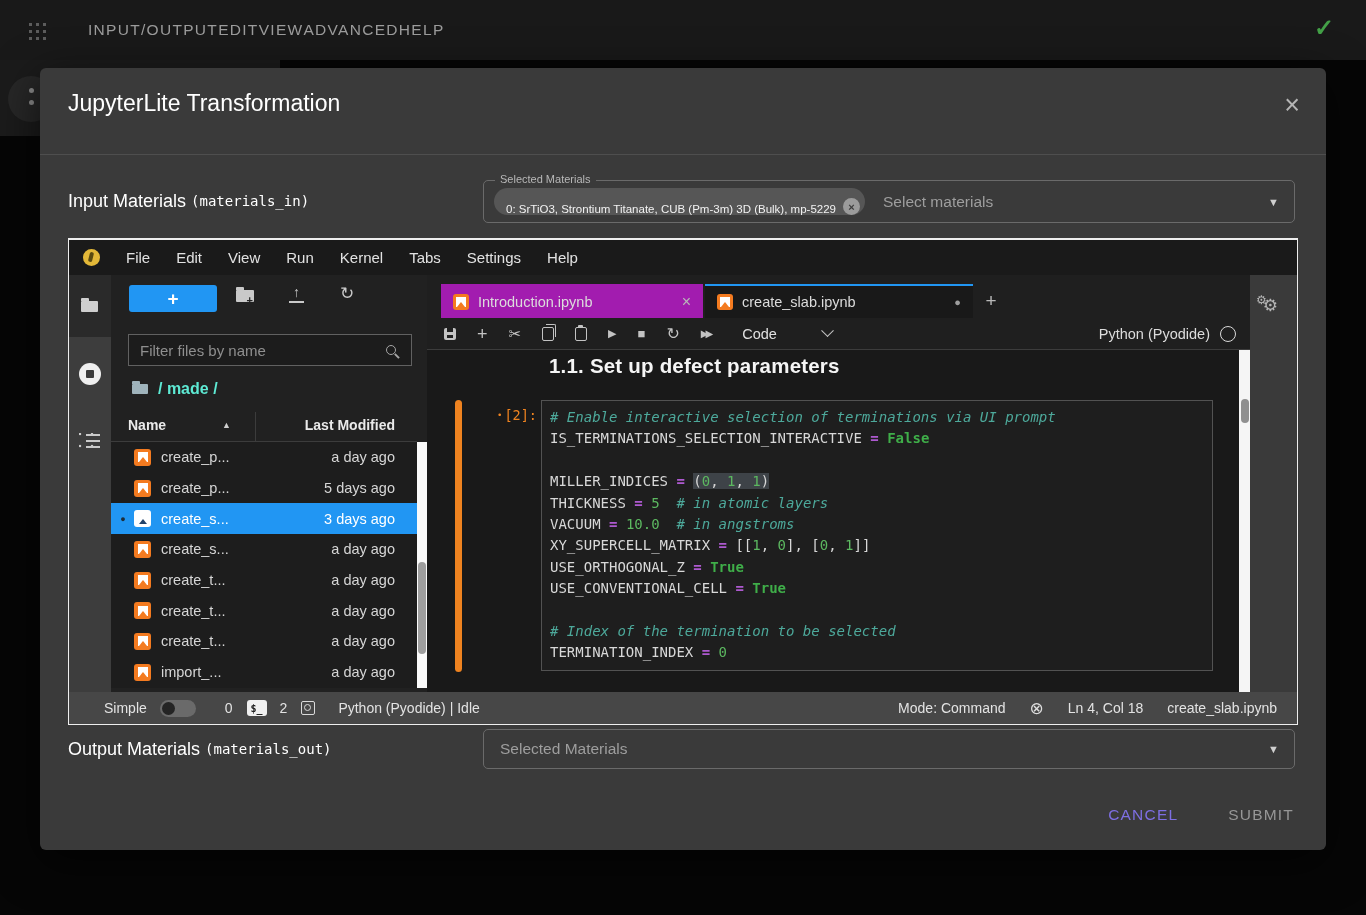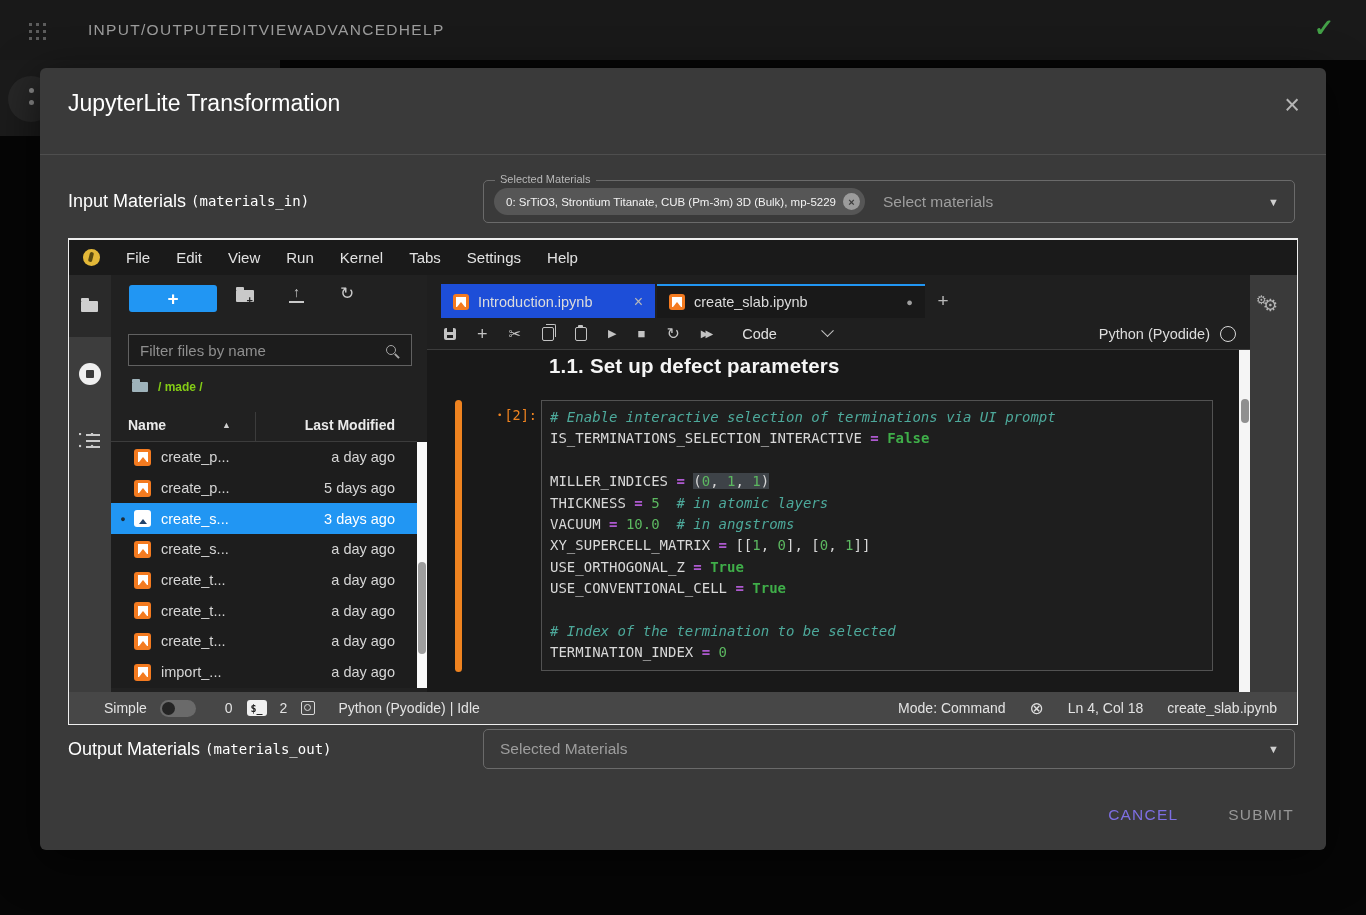--- a/index.html
+++ b/index.html
@@ -23,21 +23,21 @@
   .modal-close::before{content:"×"}
   .modal-hdiv{position:absolute;left:0;top:86px;width:100%;height:1px;background:#4e4e4e}
   .io-label{position:absolute;left:28px;display:flex;align-items:center;color:#fff;font-size:18px;white-space:pre}
   .io-label .mono{font-family:"DejaVu Sans Mono",monospace;font-size:14px}
   .input-label{top:112px;height:42px}
   .output-label{top:661px;height:40px}
   .fake-fieldset{position:absolute;left:443px;border:1px solid #6a6a6a;border-radius:5px;box-sizing:border-box;display:flex;align-items:center}
   .fs-input{top:112px;width:812px;height:43px;padding:0 10px}
   .fs-output{top:661px;width:812px;height:40px;padding:0 16px}
   .fieldset-legend{position:absolute;top:-8px;left:11px;background:#3a3a3a;padding:0 5px;font-size:11px;color:#b8b8b8}
-  .chip{display:flex;align-items:center;background:#565656;border-radius:14px;height:27px;padding:0 5px 0 12px;color:#f2f2f2;font-size:11.5px;white-space:nowrap}
+  .chip{display:flex;align-items:flex-end;background:#565656;border-radius:14px;height:27px;padding:0 5px 0 12px;color:#f2f2f2;font-size:11.5px;white-space:nowrap}
   .chip-x{width:17px;height:17px;border-radius:50%;background:#9b9b9b;color:#3c3c3c;font-size:11px;display:flex;align-items:center;justify-content:center;margin-left:7px;font-weight:bold}
   .chip-x::before{content:"×"}
   .select-placeholder{color:#9e9e9e;font-size:15.5px;margin-left:18px}
   .output-placeholder{color:#9e9e9e;font-size:15.5px}
   .dd-arrow{position:absolute;right:15px;top:50%;transform:translateY(-50%);color:#cfcfcf;font-size:11px}
   .dd-arrow::before{content:"▼"}
   
   .modal-footer{position:absolute;right:32px;bottom:26px;display:flex;gap:50px}
   .btn-text{font-size:15.5px;letter-spacing:1.2px;font-weight:500}
   .btn-cancel{color:#7e6fe3}
@@ -71,21 +71,21 @@
   .ic-newfolder .folder-ic{width:18px;height:12px;background:#c9c9c9}
   .ic-newfolder .plus{position:absolute;right:1px;bottom:0px;color:#212121;font-size:11px;font-weight:bold;line-height:1}
   .ic-upload{left:178px;top:10px;width:15px;text-align:center;border-bottom:2.4px solid #c9c9c9;padding-bottom:1px;font-size:14px;font-weight:bold;line-height:1.05}
   .ic-upload::before{content:"↑"}
   .ic-refresh{left:229px;top:8px;font-size:17px}
   .ic-refresh::before{content:"↻"}
   .fp-filter{position:absolute;left:17px;top:59px;width:284px;height:32px;background:#1c1c1c;border:1px solid #616161;display:flex;align-items:center;padding:0 11px;box-sizing:border-box}
   .fp-filter-text{color:#8f8f8f;font-size:15px;flex:1}
   .mag{width:8px;height:8px;border:1.7px solid #a5a5a5;border-radius:50%;position:relative;margin-right:4px}
   .mag::after{content:"";position:absolute;width:6px;height:1.8px;background:#a5a5a5;transform:rotate(45deg);right:-5px;bottom:-3px}
-  .fp-crumb{position:absolute;left:21px;top:105px;display:flex;align-items:center;gap:10px;color:#84cc16;font-size:12px;font-weight:600}
+  .fp-crumb{position:absolute;left:21px;top:105px;display:flex;align-items:center;gap:10px;color:#5eead4;font-size:16px;font-weight:600}
   .fp-crumb .folder-ic{background:#9fb3bb;width:16px;height:10px}
   .fp-header{position:absolute;left:0;top:137px;width:306px;height:30px;border-bottom:1px solid #3c3c3c;box-sizing:border-box}
   .fp-col-name{position:absolute;left:17px;top:5px;font-size:14px;font-weight:bold;color:#eaeaea}
   .fp-sort{position:absolute;left:111px;top:8px;font-size:9px;color:#cfcfcf}
   .fp-sort::before{content:"▲"}
   .fp-col-div{position:absolute;left:144px;top:0;width:1px;height:30px;background:#3c3c3c}
   .fp-col-mod{position:absolute;right:22px;top:5px;font-size:14px;font-weight:bold;color:#eaeaea}
   .fp-rows{position:absolute;left:0;top:167px;width:306px;background:#1d1d1d}
   .fp-row{height:30.7px;display:flex;align-items:center;position:relative}
   .fp-row.selected{background:#2196f3}
@@ -98,21 +98,21 @@
   .nbi-inner{position:absolute;left:3.5px;top:3.5px;width:10px;height:10px;background:#fff}
   .nbi-inner::after{content:"";position:absolute;bottom:0;left:1px;border-left:4px solid transparent;border-right:4px solid transparent;border-bottom:5px solid #f47b20}
   .fp-row.selected .nbi{background:#fff}
   .fp-row.selected .nbi-inner::after{border-bottom-color:#23436b}
   .fp-scroll{position:absolute;left:306px;top:167px;width:10px;height:246px;background:#fafafa}
   .fp-thumb{position:absolute;left:1px;right:1px;top:120px;height:92px;background:#9e9e9e;border-radius:4px}
   
   .dock{flex:1;display:flex;flex-direction:column;background:#1f1f1f;min-width:0;position:relative}
   .tabbar{height:43px;display:flex;align-items:flex-end;padding-left:14px;flex:none}
   .tablist{display:flex;align-items:flex-end}
-  .tab{height:34px;width:214px;display:flex;align-items:center;padding:0 12px;background:#1d4ed8;margin-right:2px;font-size:14.5px;color:#dcdcdc;gap:9px;border-top:2.5px solid transparent;box-sizing:border-box}
+  .tab{height:34px;width:262px;display:flex;align-items:center;padding:0 12px;background:#a21caf;margin-right:2px;font-size:14.5px;color:#dcdcdc;gap:9px;border-top:2.5px solid transparent;box-sizing:border-box}
   .tab.active{background:#191919;border-top-color:#2196f3;width:268px}
   .tab .nbi{width:16px;height:16px}
   .tab .nbi .nbi-inner{left:3px;top:3px}
   .tab-label{white-space:nowrap;overflow:hidden}
   .tab-close{margin-left:auto;color:#b9b9b9;font-size:16px}
   .tab-close::before{content:"×"}
   .tab-dirty{margin-left:auto;color:#9e9e9e;font-size:11px}
   .tab-dirty::before{content:"●"}
   .tab-plus{height:34px;width:32px;display:flex;align-items:center;justify-content:center;color:#b9b9b9;font-size:19px}
   .ntoolbar{height:31px;background:#1f1f1f;border-bottom:1px solid #3c3c3c;display:flex;align-items:center;padding:0 12px 0 17px;gap:21px;flex:none;color:#c3c3c3}

